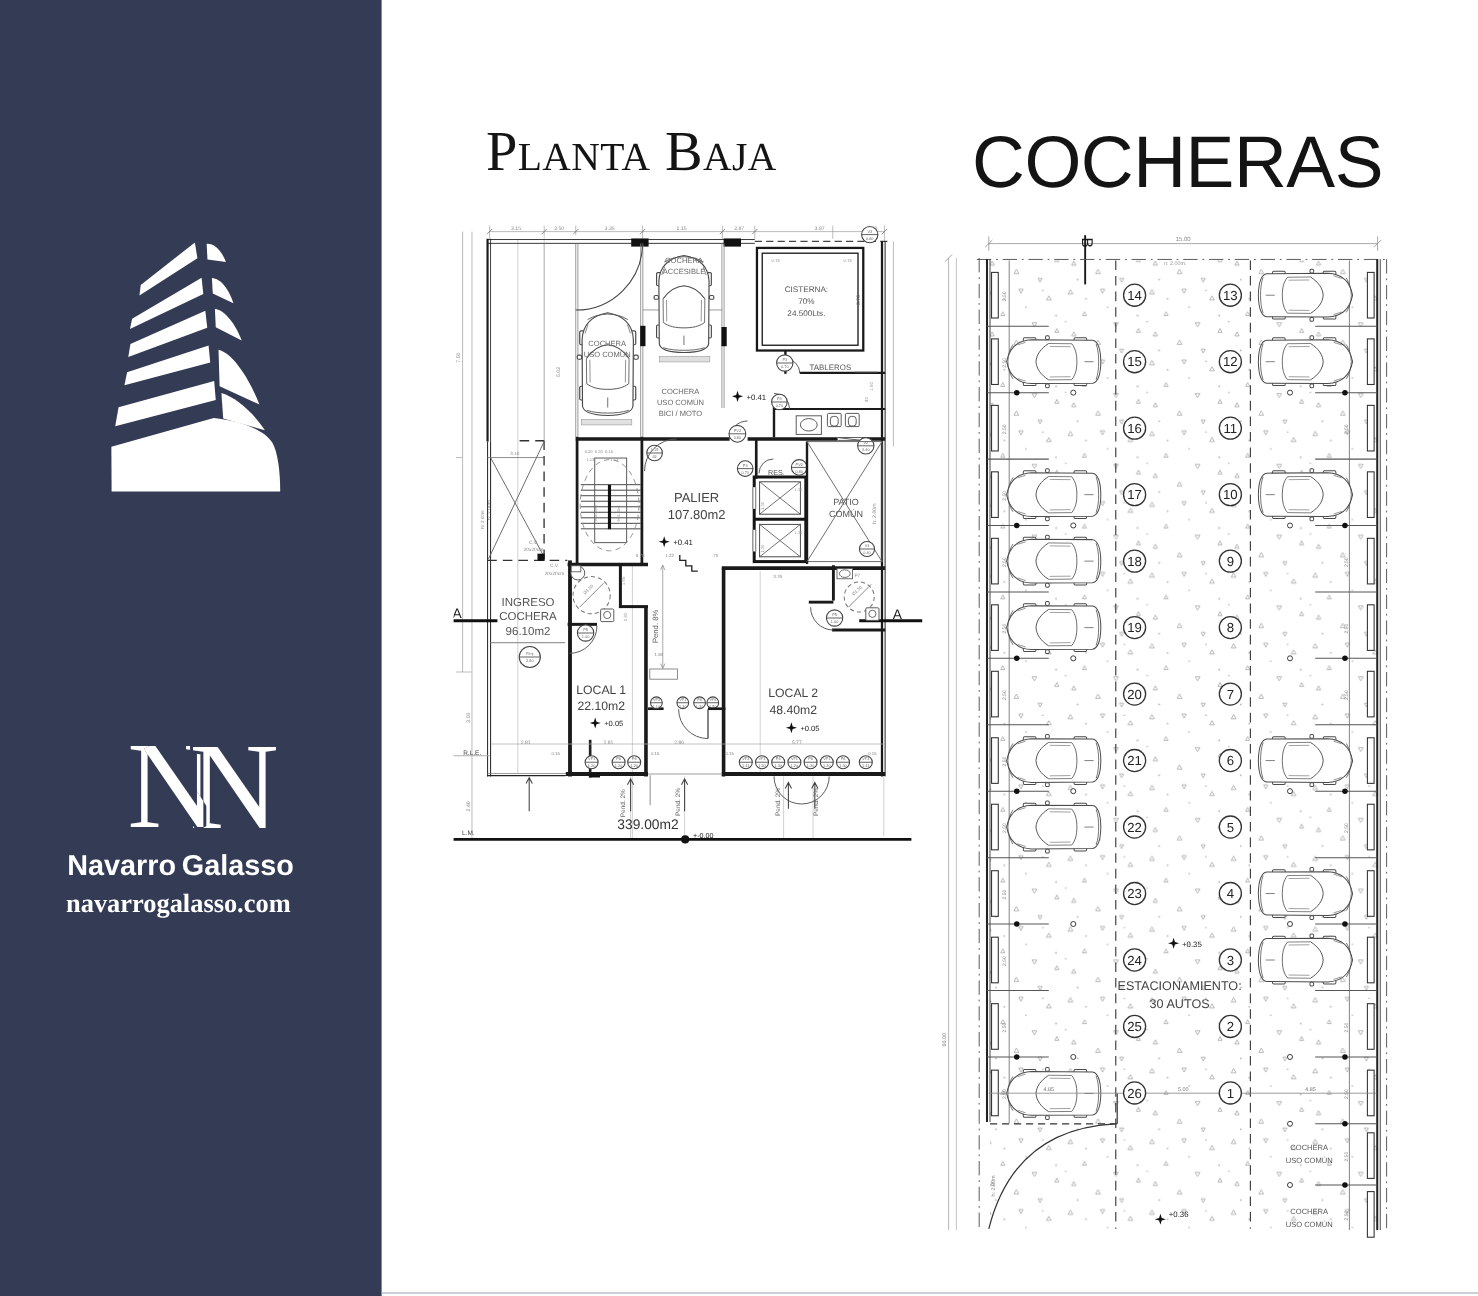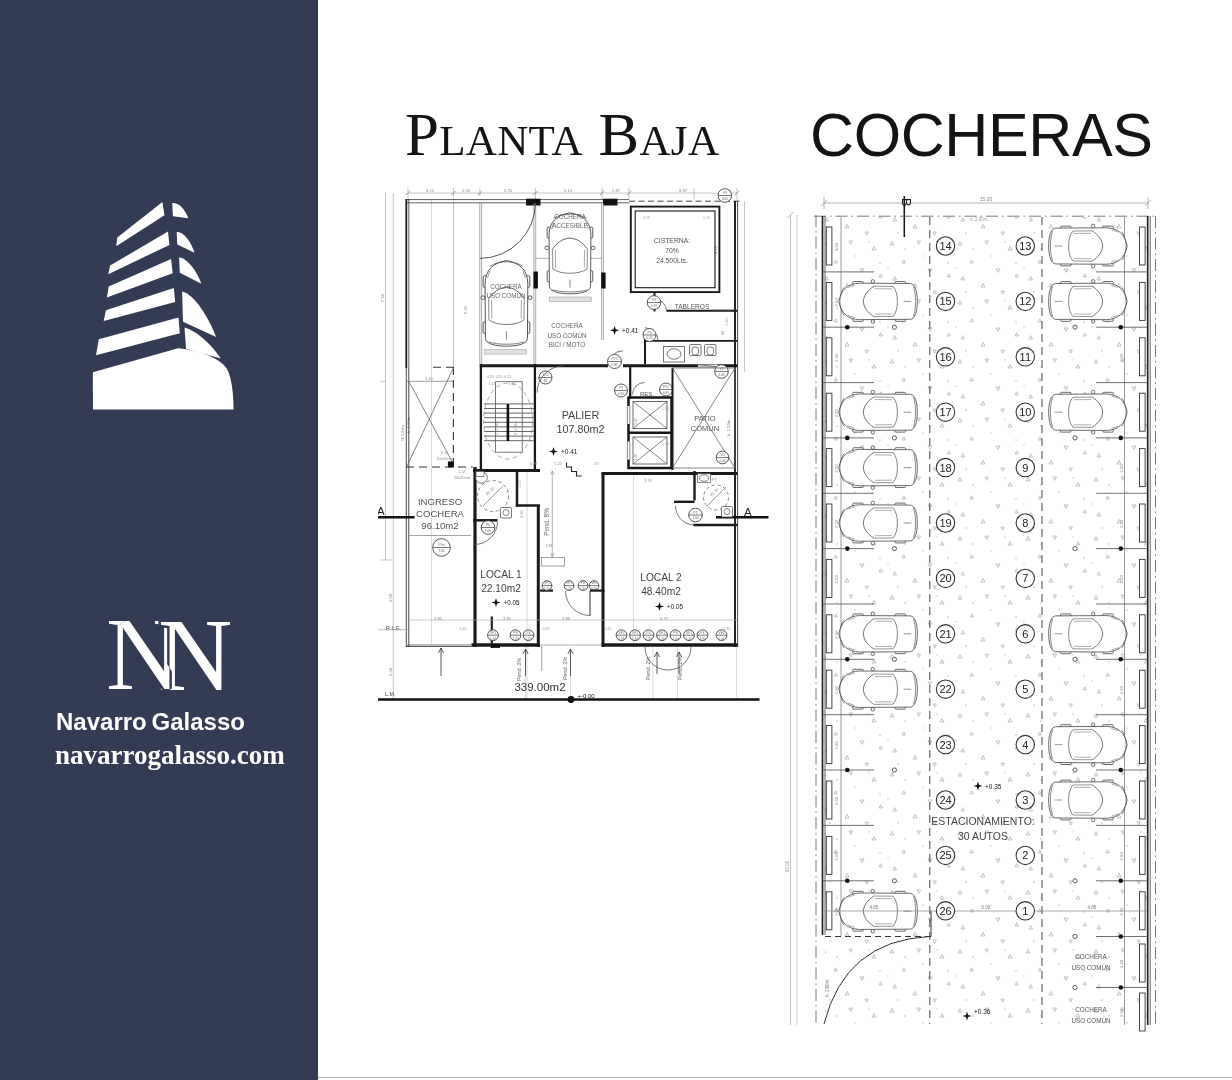--- a/index.html
+++ b/index.html
@@ -34,24 +34,24 @@
     </clipPath>
   <text x="16" y="89" font-family="Liberation Serif" font-size="103" fill="#ffffff">N</text>
   <text x="68" y="90" font-family="Liberation Serif" font-size="103" fill="#ffffff" stroke="#343b54" stroke-width="5" paint-order="stroke">N</text>
   <text x="16" y="89" clip-path="url(#diagclip)" font-family="Liberation Serif" font-size="103" fill="#ffffff" stroke="#343b54" stroke-width="5" paint-order="stroke">N</text>
 </svg>
 
 <div class="abs" style="left:56px;top:708px;color:#fff;white-space:pre;
      font-family:Liberation Sans, sans-serif;font-weight:bold;font-size:24px;">Navarro Galasso</div>
 
 <div class="abs" style="left:55px;top:740px;color:#fff;white-space:pre;
-     font-family:'Liberation Serif',serif;font-weight:bold;font-size:27px;text-align:right;">navarrogalasso.com</div>
+     font-family:'Liberation Serif',serif;font-weight:bold;font-size:22px;text-align:right;">navarrogalasso.com</div>
 
 <div class="abs" style="left:405px;top:100px;color:#141414;font-family:'Liberation Serif',serif;
-     font-size:61px;font-variant:small-caps;letter-spacing:0.3px;">Planta Baja</div>
+     font-size:47px;font-variant:small-caps;letter-spacing:0.3px;">Planta Baja</div>
 
 <div class="abs" style="left:810px;top:100px;color:#141414;font-family:Liberation Sans, sans-serif;
      font-size:61px;letter-spacing:-0.4px;">COCHERAS</div>
 
 <svg id="leftplan" class="abs" style="left:378px;top:183px;" width="392" height="535" viewBox="378 183 392 535">
 <g stroke="#999" stroke-width="0.55" fill="none">
 <path d="M408,193 L737,193"></path>
 <path d="M408,188 L408,199 M453.5,188 L453.5,196 M479.8,188 L479.8,196 M535.5,188 L535.5,199 M602,188 L602,199 M629,188 L629,199 M694,188 L694,199 M737,188 L737,201"></path>
 <path d="M385.5,193 L385.5,560"></path>
 <path d="M393.3,193 L393.3,699"></path>

